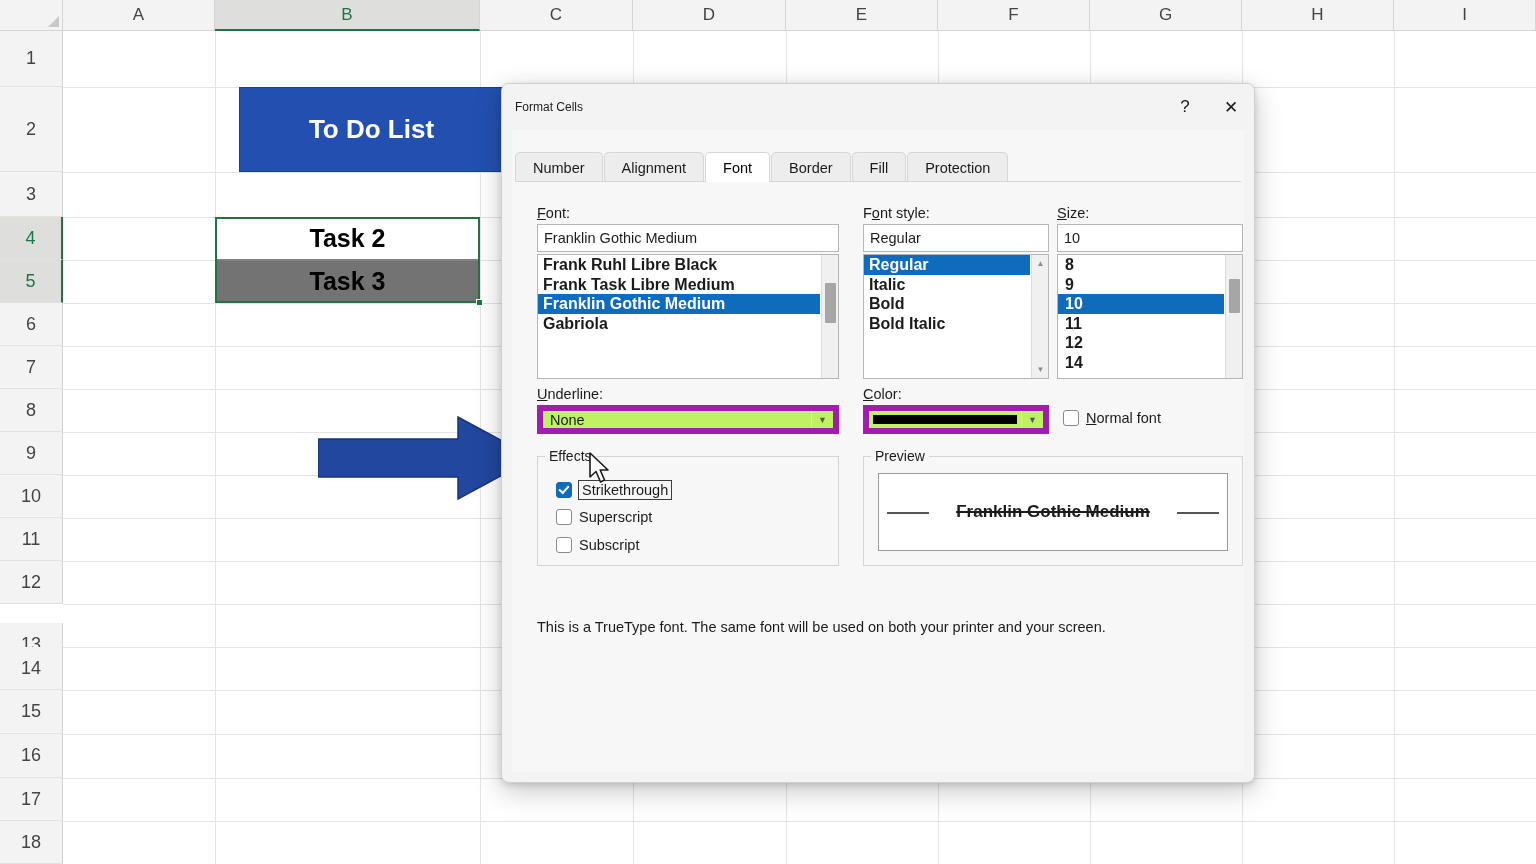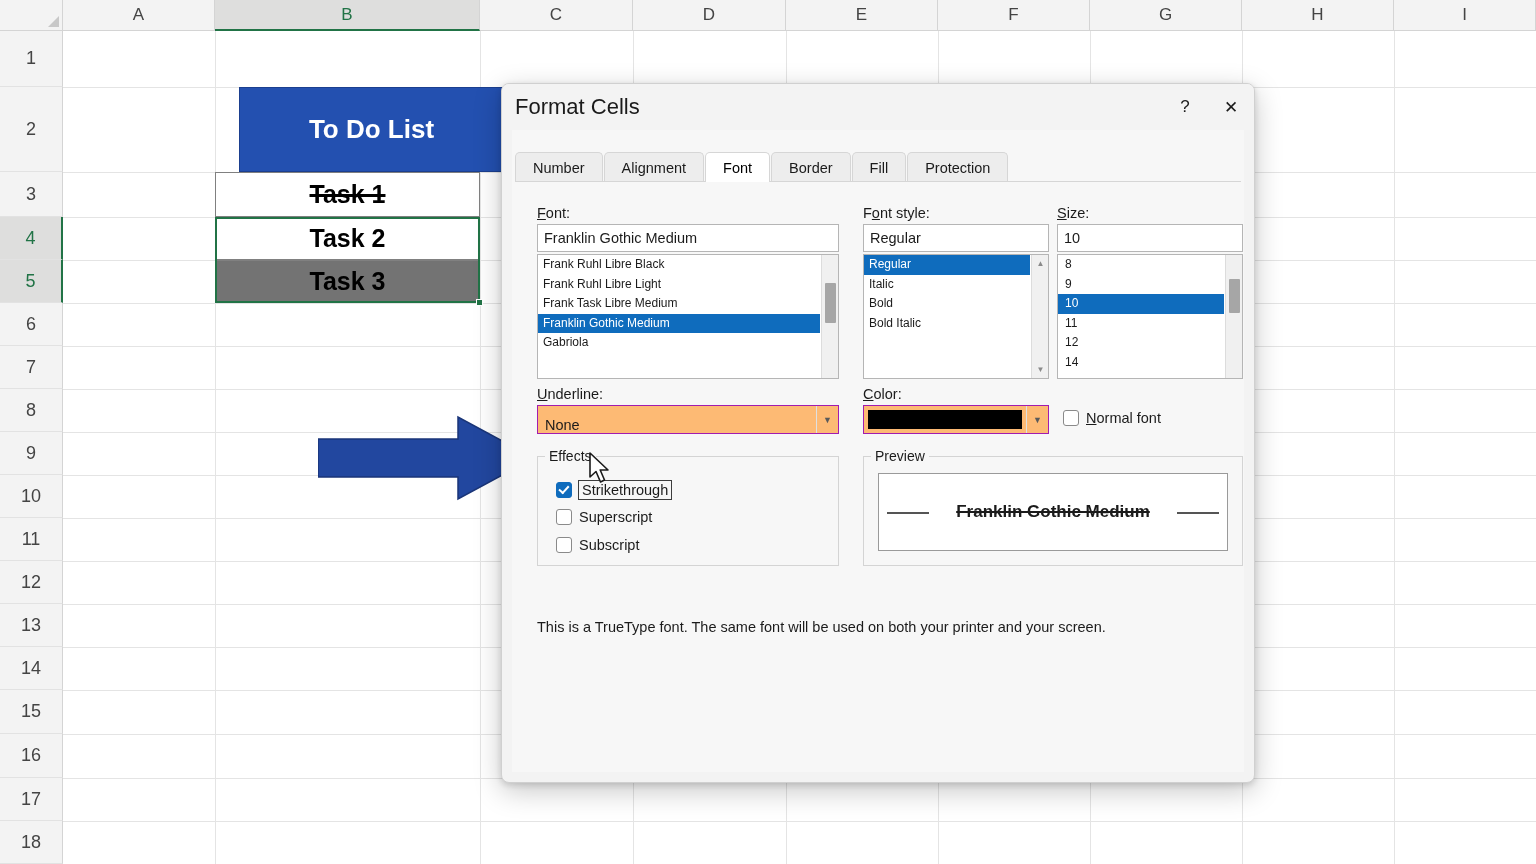--- a/index.html
+++ b/index.html
@@ -87,21 +87,21 @@
     background: #f3f3f3;
     border: 1px solid #d0d0d0;
     border-radius: 8px;
     box-shadow: 0 8px 28px rgba(0,0,0,0.22), 0 2px 6px rgba(0,0,0,0.14);
     overflow: hidden;
   }
   .dlg-titlebar {
     position: relative; height: 46px; background: #f3f3f3;
     display: flex; align-items: center;
   }
-  .dlg-title { margin-left: 13px; font-size: 22px; color: #1b1b1b; }
+  .dlg-title { margin-left: 13px; font-size: 12px; color: #1b1b1b; }
   .dlg-btns { position: absolute; right: 0; top: 0; height: 46px; display: flex; }
   .dlg-btn {
     width: 46px; height: 46px; display: flex; align-items: center; justify-content: center;
     font-size: 17px; color: #1b1b1b; cursor: default;
   }
 
   .dlg-body {
     position: absolute; left: 10px; top: 46px; right: 10px; bottom: 10px;
     background: #f7f7f7;
   }
@@ -134,38 +134,38 @@
     background: #ffffff; border: 1px solid #b5b5b5;
     font-size: 14.5px; color: #1b1b1b;
     display: flex; align-items: center; padding-left: 6px;
   }
 
   .listbox {
     position: absolute; background: #ffffff; border: 1px solid #b5b5b5; overflow: hidden;
   }
   .list-item {
     height: 19.5px; line-height: 19.5px; padding-left: 5px;
-    font-size: 12px; color: #1b1b1b; white-space: nowrap; cursor: default;
+    font-size: 16px; color: #1b1b1b; white-space: nowrap; cursor: default; font-weight: bold;
   }
   .list-item.selected { background: #0f6cbd; color: #ffffff; }
   .list-item.size { padding-left: 7px; }
 
   .sb-track {
     position: absolute; top: 0; bottom: 0; width: 17px; right: 0;
     background: #f0f0f0; border-left: 1px solid #dcdcdc;
   }
   .sb-thumb { position: absolute; left: 3px; width: 11px; background: #a6a6a6; border-radius: 1px; }
   .sb-arrow {
     position: absolute; left: 0; width: 17px; height: 17px;
     display: flex; align-items: center; justify-content: center;
     font-size: 8px; color: #8a8a8a;
   }
 
   .combo {
-    position: absolute; background: #fdba74; border: 1px solid #a21caf;
+    position: absolute; background: #bef264; border: 6px solid #a21caf;
     display: flex; align-items: flex-end;
   }
   .combo-text { flex: 1; padding-left: 7px; font-size: 14.5px; color: #1b1b1b; }
   .combo-arrow {
     width: 22px; height: 100%; display: flex; align-items: center; justify-content: center;
     border-left: 1px solid #e0e0e0; font-size: 9px; color: #5a5a5a;
   }
   .color-swatch { position: absolute; left: 4px; top: 4px; right: 26px; bottom: 4px; background: #000000; }
 
   .groupbox { position: absolute; border: 1px solid #d4d4d4; background: #f7f7f7; }
@@ -274,21 +274,21 @@
         </div>
         <div class="row-head" style="top: 444px; height: 43px;">
           <span>10</span>
         </div>
         <div class="row-head" style="top: 487px; height: 43px;">
           <span>11</span>
         </div>
         <div class="row-head" style="top: 530px; height: 43px;">
           <span>12</span>
         </div>
-        <div class="row-head" style="top: 573px; height: 43px;">
+        <div class="row-head" style="top: 592px; height: 43px;">
           <span>13</span>
         </div>
         <div class="row-head" style="top: 616px; height: 43px;">
           <span>14</span>
         </div>
         <div class="row-head" style="top: 659px; height: 44px;">
           <span>15</span>
         </div>
         <div class="row-head" style="top: 703px; height: 44px; text-align: center;">
           <span>16</span>
@@ -322,21 +322,20 @@
         <div class="gridline-h" style="top: 444px;"></div>
         <div class="gridline-h" style="top: 487px;"></div>
         <div class="gridline-h" style="top: 530px;"></div>
         <div class="gridline-h" style="top: 573px;"></div>
         <div class="gridline-h" style="top: 616px;"></div>
         <div class="gridline-h" style="top: 659px;"></div>
         <div class="gridline-h" style="top: 703px;"></div>
         <div class="gridline-h" style="top: 747px;"></div>
         <div class="gridline-h" style="top: 790px;"></div>
         <div class="cell cell-title" style="left: 152px; width: 265px; top: 56px; height: 85px; margin-left: 24px;">To Do List</div>
-        <div class="cell cell-task struck" style="left: 152px; width: 265px; top: 141px; height: 45px;">Task 1</div>
         <div class="cell cell-task" style="left: 152px; width: 265px; top: 186px; height: 43px;">Task 2</div>
         <div class="cell cell-task shaded" style="left: 152px; width: 265px; top: 229px; height: 43px;">Task 3</div>
         <div class="sel-range" style="left: 152px; width: 265px; top: 186px; height: 86px;">
           <div class="fill-handle"></div>
         </div>
       </div>
   </div>
 
   <svg class="arrow-annot" viewBox="0 0 216 86">
     <polygon points="0,24 140,24 140,2 216,43 140,84 140,62 0,62" fill="#22479f" stroke="#1a3578" stroke-width="1.5"></polygon>
@@ -376,21 +375,20 @@
         </div>
       <div class="tabs-underline"></div>
 
       <div class="tab-pane">
 
         <div class="lbl" style="position:absolute;left:22px;top:23px;"><u>F</u>ont:</div>
         <div class="field-box" style="position:absolute;left:22px;top:42px;width:302px;height:28px;">Franklin Gothic Medium</div>
         <div class="listbox" style="left:22px;top:72px;width:302px;height:125px;">
           <div id="fontList" style="position:absolute;left:0;top:0;right:18px;">
               <div class="list-item">Frank Ruhl Libre Black</div>
-              <div class="list-item">Frank Ruhl Libre Light</div>
               <div class="list-item">Frank Task Libre Medium</div>
               <div class="list-item selected">Franklin Gothic Medium</div>
               <div class="list-item">Gabriola</div>
             </div>
           <div class="sb-track">
             <div class="sb-thumb" style="top:28px;height:40px;"></div>
           </div>
         </div>
 
         <div class="lbl" style="position:absolute;left:348px;top:23px;">F<u>o</u>nt style:</div>

